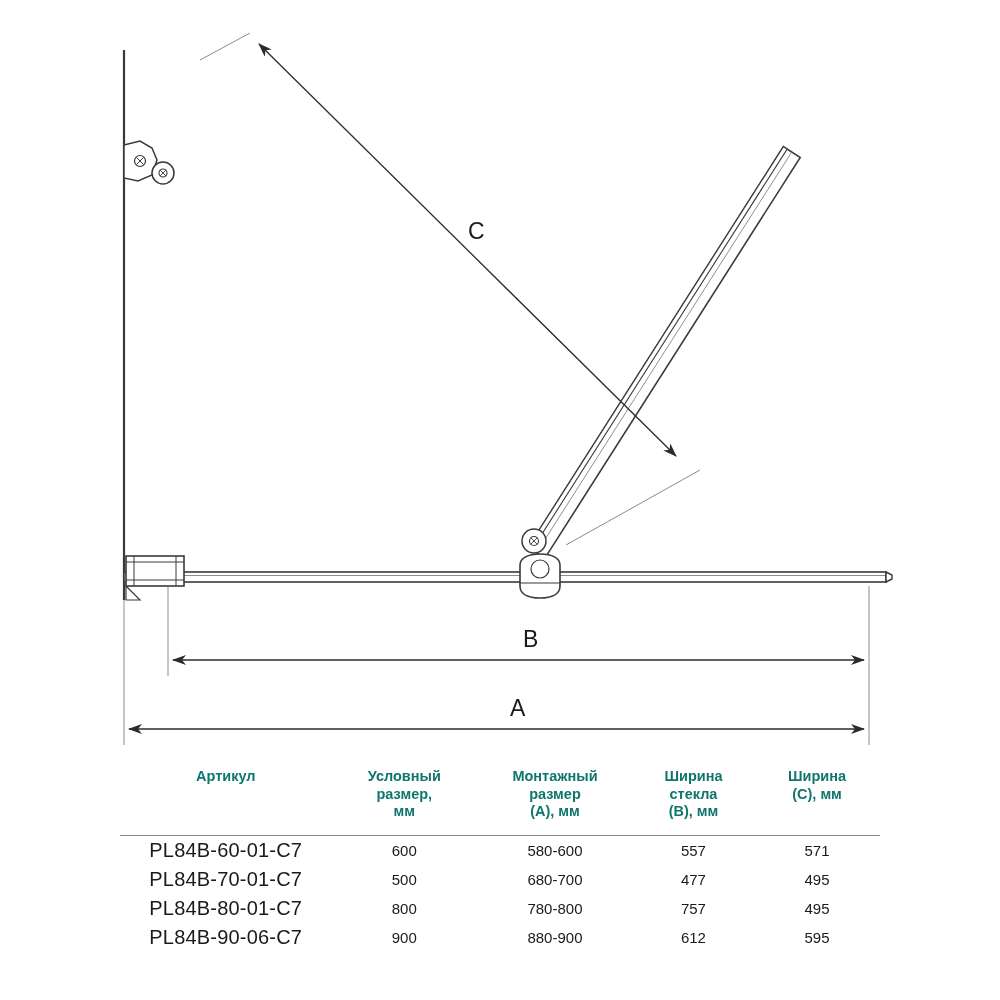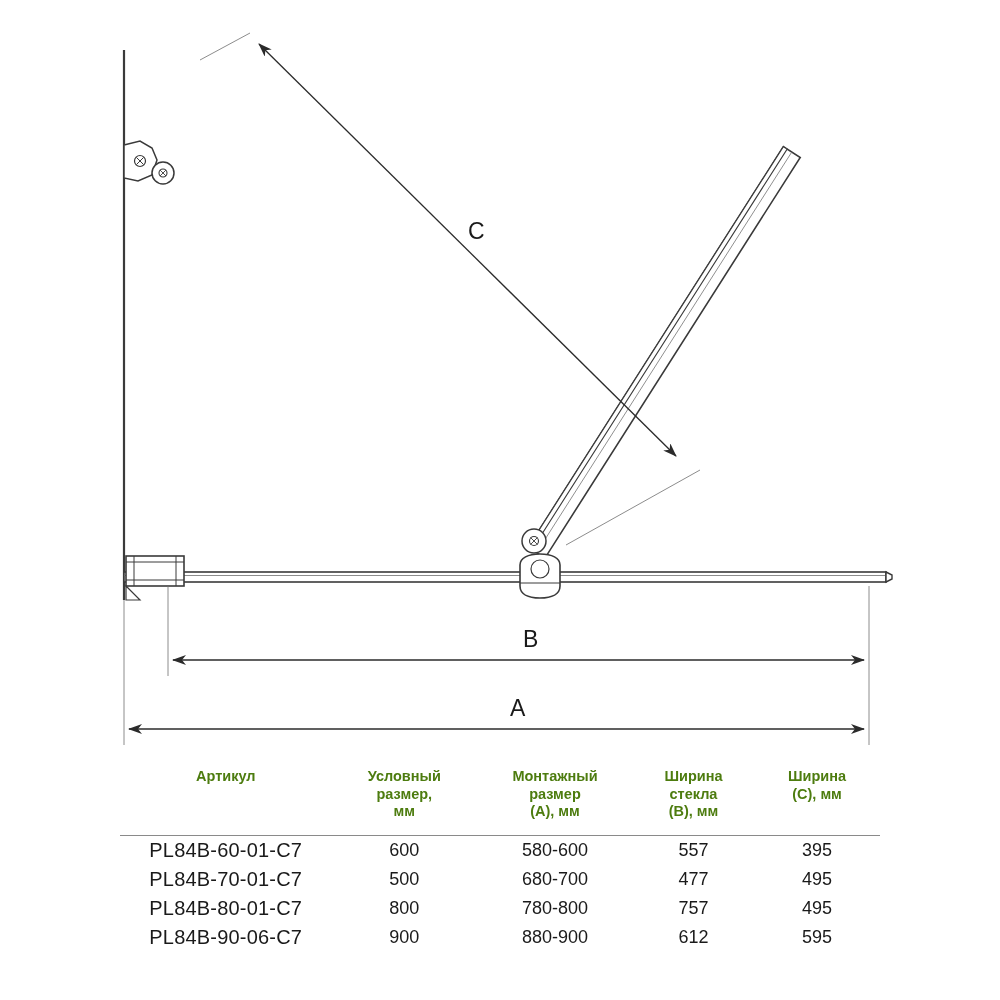--- a/index.html
+++ b/index.html
@@ -42,29 +42,29 @@
     position: absolute;
     left: 120px;
     top: 762px;
     width: 760px;
     border-collapse: collapse;
     font-family: "Liberation Sans", sans-serif;
   }
   #spec-table thead th {
     font-size: 14.5px;
     font-weight: bold;
-    color: #4d7c0f;
+    color: #0f766e;
     padding: 6px 2px 14px 2px;
     text-align: center;
     vertical-align: top;
     line-height: 1.22;
     border-bottom: 1px solid #8a8a8a;
   }
   #spec-table tbody td {
-    font-size: 18px;
+    font-size: 15px;
     color: #1a1a1a;
     padding: 3px 2px;
     text-align: center;
     white-space: nowrap;
   }
   #spec-table tbody td.col-article {
     font-size: 20px;
     letter-spacing: 0.2px;
   }
   #spec-table col.c0 { width: 215px; }
@@ -210,21 +210,21 @@
           <span class="hdr-line">(С), мм</span>
         </th>
       </tr>
     </thead>
     <tbody>
       <tr>
         <td class="col-article">PL84B-60-01-C7</td>
         <td>600</td>
         <td>580-600</td>
         <td>557</td>
-        <td>395</td>
+        <td>571</td>
       </tr>
       <tr>
         <td class="col-article">PL84B-70-01-C7</td>
         <td>500</td>
         <td>680-700</td>
         <td>477</td>
         <td>495</td>
       </tr>
       <tr>
         <td class="col-article">PL84B-80-01-C7</td>

